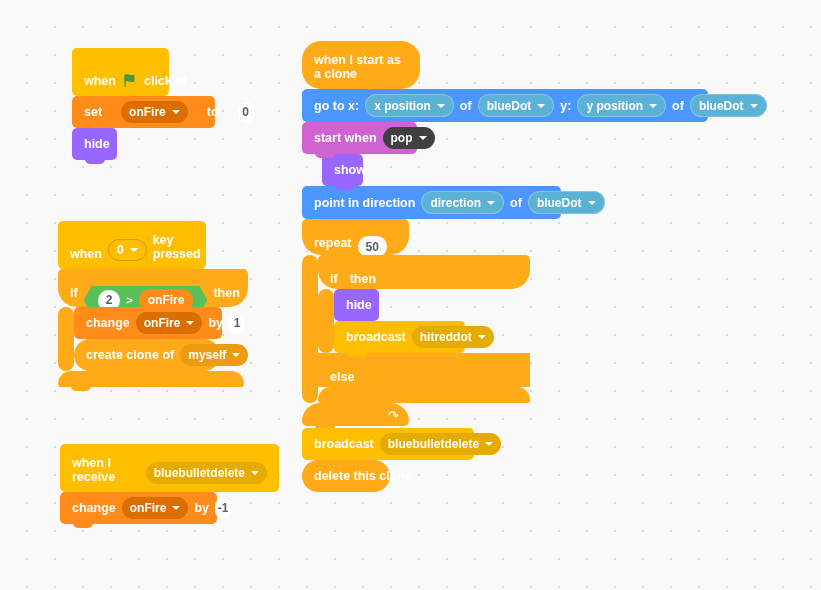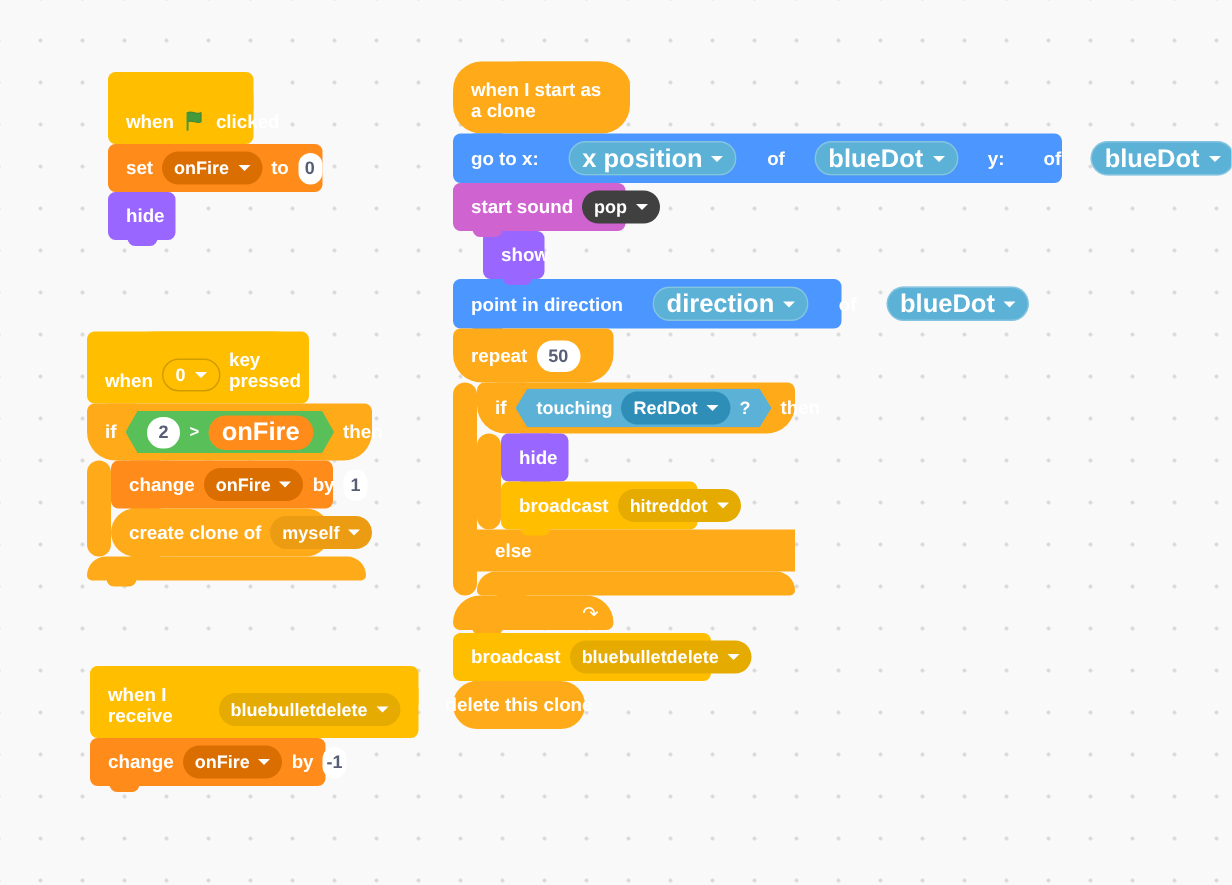--- a/index.html
+++ b/index.html
@@ -62,21 +62,21 @@
     border-top-left-radius:46px 26px;
     border-top-right-radius:22px 16px;
   }
   .hat > span,.hat > div{position:relative;z-index:2;}
 
   
   .c-events{background:#ffbf00;}
   .c-events-d{background:#e6ab00;}
   .c-control{background:#ffab19;border-radius:19px;}
   .c-control-d{background:#ec9c13;}
-  .c-motion{background:#4c97ff;gap:14px;}
+  .c-motion{background:#4c97ff;}
   .c-looks{background:#9966ff;}
   .c-sound{background:#cf63cf;}
   .c-sound-d{background:#404040;}
   .c-vars{background:#ff8c1a;}
   .c-vars-d{background:#db6e00;}
   .c-sensing{background:#5cb1d6;}
   .c-sensing-d{background:#2e8eb8;}
   .c-ops{background:#59c059;}
 
   
@@ -95,37 +95,37 @@
   .drop.outline{background:transparent;border:1px solid rgba(0,0,0,0.18);}
   .arrow{
     width:0;height:0;border-left:4px solid transparent;border-right:4px solid transparent;
     border-top:4.5px solid #fff;display:inline-block;
   }
 
   
   .rep{
     display:inline-flex;align-items:center;gap:6px;
     height:23px;border-radius:14px;padding:0 9px;
-    font-size:17px;font-weight:bold;color:#fff;
+    font-size:12px;font-weight:bold;color:#fff;
     box-sizing:border-box;
   }
   .rep.shadow{box-shadow:inset 0 0 0 1px rgba(255,255,255,0.25);}
 
   
   .bool{
     display:inline-flex;align-items:center;gap:6px;
     height:26px;padding:0 14px;font-size:12px;font-weight:bold;color:#fff;
     box-sizing:border-box;
     clip-path:polygon(8px 0,calc(100% - 8px) 0,100% 50%,calc(100% - 8px) 100%,8px 100%,0 50%);
   }
   .boolwrap{display:inline-flex;}
 
   
   .cblock{position:relative;}
-  .carm{height:32px;display:flex;align-items:center;padding:0 12px;
+  .carm{height:32px;display:flex;align-items:flex-start;padding:17px 12px;
         color:#fff;font-size:12.5px;font-weight:bold;box-sizing:border-box;
         border-top-left-radius:5px;border-top-right-radius:5px;position:relative;}
   .carm.mid{border-radius:0;}
   .cbody{display:flex;}
   .cbar{width:16px;flex:none;}
   .cinner{padding-top:0;}
   .cfoot{height:16px;border-bottom-left-radius:5px;border-bottom-right-radius:5px;position:relative;}
   .cfoot.knobf:after{
     content:"";position:absolute;left:13px;bottom:-4px;width:20px;height:5px;
     background:inherit;border-bottom-left-radius:7px;border-bottom-right-radius:7px;
@@ -150,21 +150,21 @@
       <span class="lbl">when</span>
       <span class="flag">
         <svg width="15" height="14" viewBox="0 0 15 14">
             <path d="M1 1.2 C4 -0.4 7 2.6 10 1.2 L10 7.2 C7 8.6 4 5.6 1 7.2 Z" fill="#45993d" stroke="#3f8a37" stroke-width="0.8"></path>
             <rect x="0.4" y="0.6" width="1.3" height="12.6" rx="0.6" fill="#45993d"></rect>
           </svg>
       </span>
       <span class="lbl">clicked</span>
     </div>
 
-    <div class="blk c-vars notch knob" style="width:143px;">
+    <div class="blk c-vars notch knob" style="width:143px;gap:13px;">
       <span class="lbl">set</span>
       <span class="drop c-vars-d">
         <span>onFire</span>
         <i class="arrow"></i>
       </span>
       <span class="lbl gap">to</span>
       <span class="num">0</span>
     </div>
 
     <div class="blk c-looks notch knob" style="width:45px;">
@@ -258,29 +258,33 @@
       <span class="rep c-sensing shadow">
         <span>x position</span>
         <i class="arrow"></i>
       </span>
       <span class="lbl gap">of</span>
       <span class="rep c-sensing shadow">
         <span>blueDot</span>
         <i class="arrow"></i>
       </span>
       <span class="lbl gap">y:</span>
+      <span class="rep c-sensing shadow">
+        <span>y position</span>
+        <i class="arrow"></i>
+      </span>
       <span class="lbl gap">of</span>
       <span class="rep c-sensing shadow">
         <span>blueDot</span>
         <i class="arrow"></i>
       </span>
     </div>
 
     <div class="blk c-sound notch knob" style="width:115px;">
-      <span class="lbl">start sound</span>
+      <span class="lbl">start when</span>
       <span class="drop c-sound-d">
         <span>pop</span>
         <i class="arrow"></i>
       </span>
     </div>
 
     <div class="blk c-looks notch knob" style="width:41px;margin-left:20px;">
       <span>show</span>
     </div>
 
@@ -302,30 +306,20 @@
         <span class="lbl">repeat</span>
         <span class="num">50</span>
       </div>
       <div class="cbody">
         <div class="cbar c-control"></div>
         <div class="cinner">
 
           <div class="cblock">
             <div class="carm c-control notch" style="width:212px;height:34px;">
               <span class="lbl">if</span>
-              <span class="boolwrap">
-                <span class="bool c-sensing">
-                  <span>touching</span>
-                  <span class="drop c-sensing-d">
-                    <span>RedDot</span>
-                    <i class="arrow"></i>
-                  </span>
-                  <span>?</span>
-                </span>
-              </span>
               <span class="lbl" style="margin-left:6px;">then</span>
             </div>
 
             <div class="cbody">
               <div class="cbar c-control"></div>
               <div class="cinner">
                 <div class="blk c-looks notch knob" style="width:45px;">
                   <span>hide</span>
                 </div>
                 <div class="blk c-events notch knob" style="width:131px;">
@@ -354,18 +348,18 @@
     </div>
 
     <div class="blk c-events notch knob" style="width:172px;margin-top:2px;">
       <span class="lbl">broadcast</span>
       <span class="drop c-events-d">
         <span>bluebulletdelete</span>
         <i class="arrow"></i>
       </span>
     </div>
 
-    <div class="blk c-control notch" style="width:88px;justify-content:center;">
+    <div class="blk c-control notch" style="width:88px;">
       <span>delete this clone</span>
     </div>
   </div>
 
 </div>
 
 </body></html>

